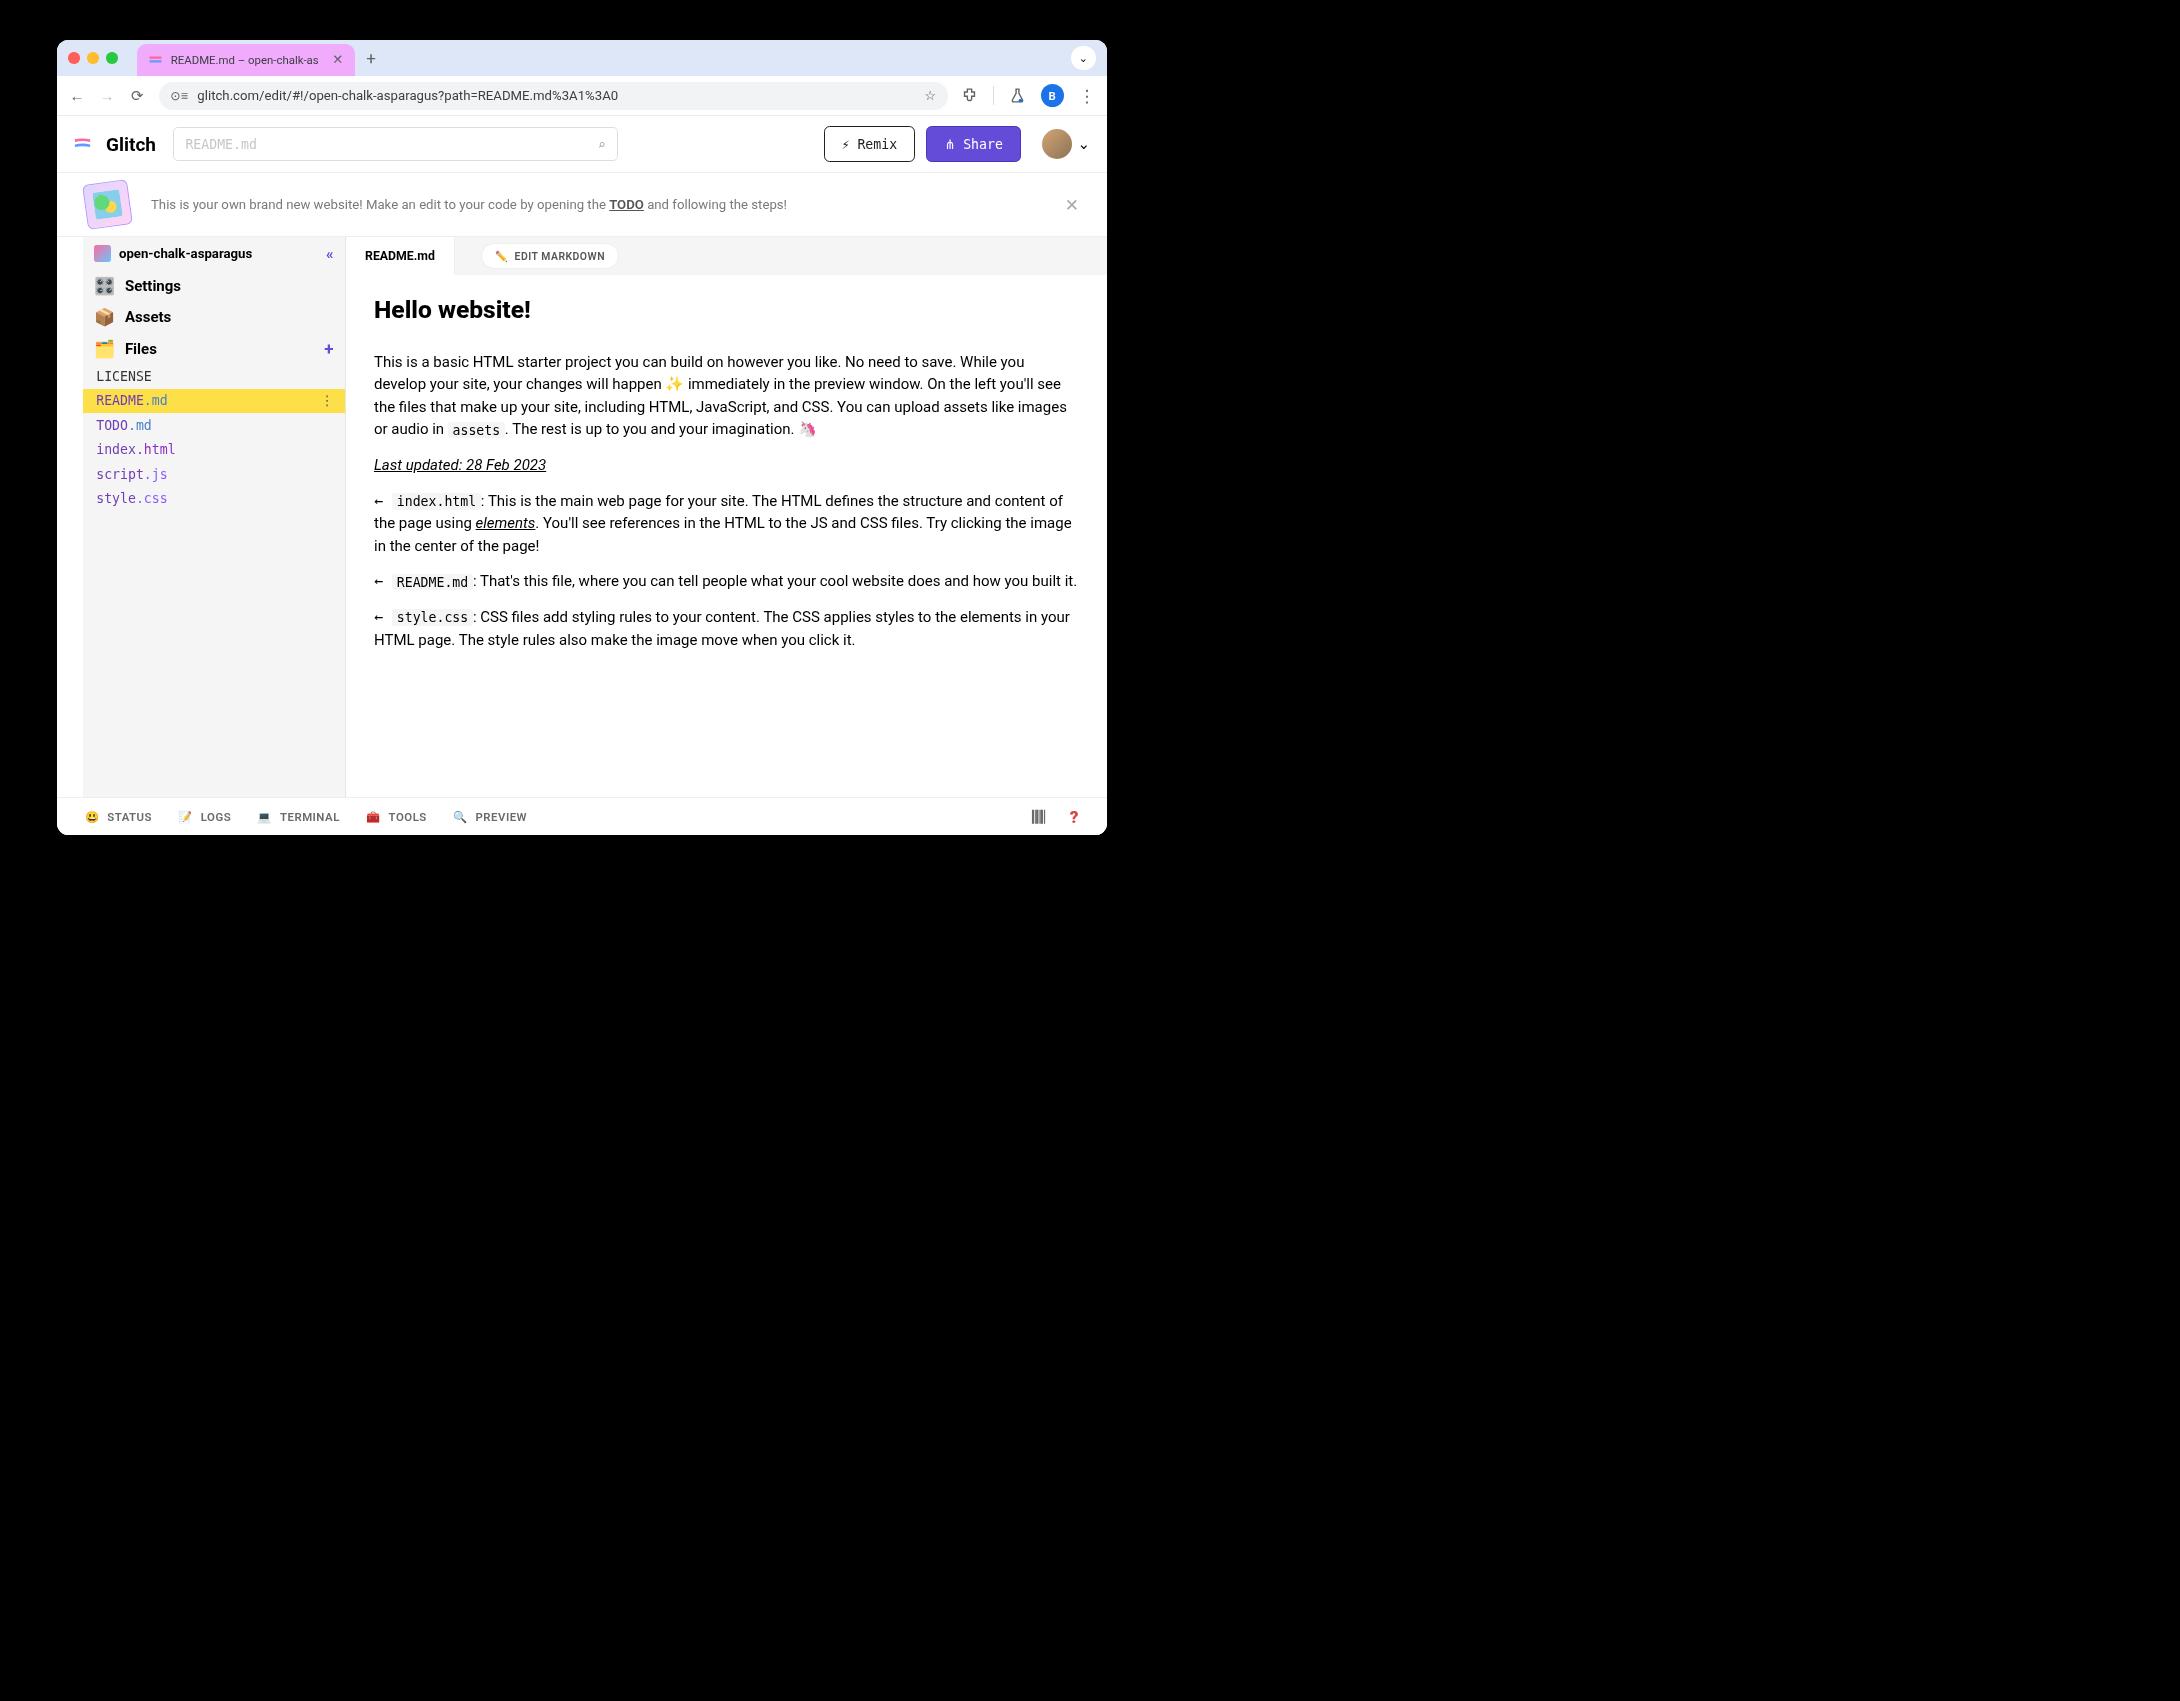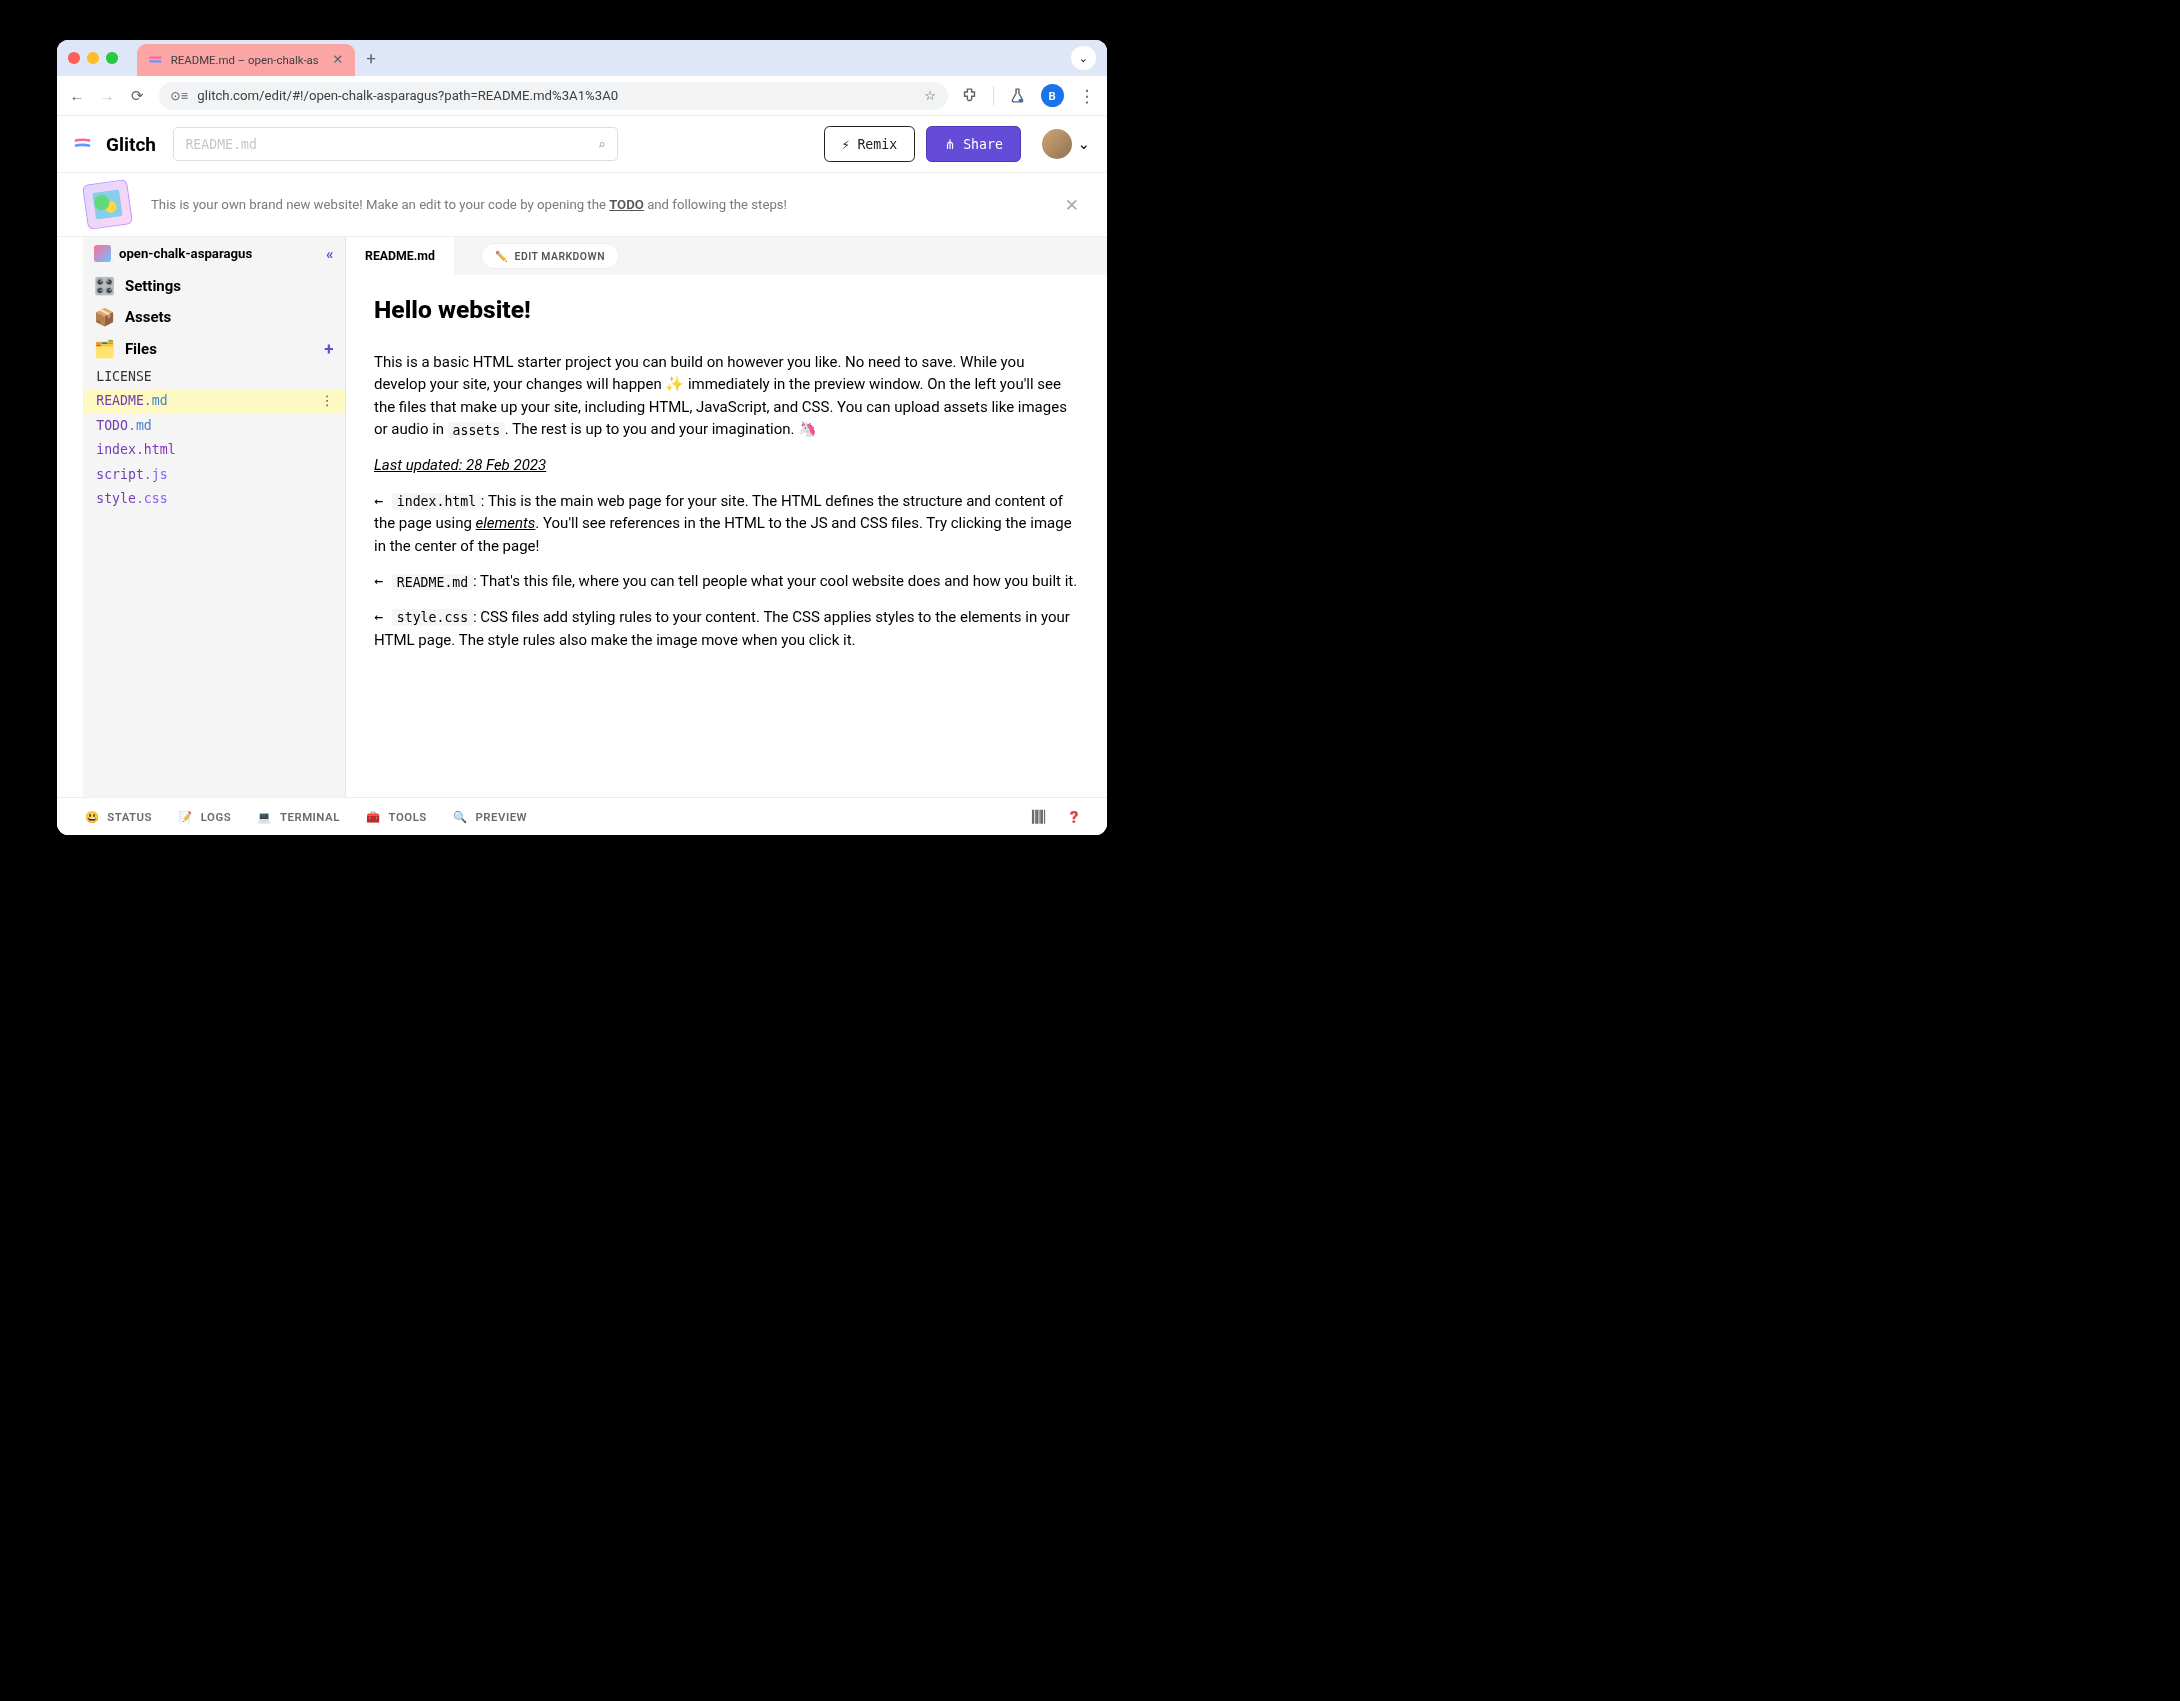--- a/index.html
+++ b/index.html
@@ -28,21 +28,21 @@
       display: flex;
       align-items: center;
       padding: 0 11.4px;
     }
     .traffic-lights { display: flex; gap: 7.6px; margin-right: 19px;}
     .light { width: 11.4px; height: 11.4px; border-radius: 50%; }
     .light.red { background: #ff5f57; }
     .light.yellow { background: #febc2e; }
     .light.green { background: #28c840; }
     .tab {
-      background: #fca5a5;
+      background: #f0abfc;
       height: 32px;
       display: flex;
       align-items: center;
       padding: 0 11.4px;
       border-radius: 9.5px 9.5px 0 0;
       font-size: 11.4px;
       color: #3c4043;
       gap: 7.6px;
       margin-top: 3.8px;
       min-width: 218px;
@@ -164,21 +164,21 @@
     .files-header { display:flex; align-items:center; padding:5.7px 11.4px; gap:9.5px; font-size:15px; font-weight:700;}
     .files-header .plus { margin-left:auto; color:#644cd8; font-size:17px; cursor:pointer;}
     .file-item {
       padding: 4.7px 11.4px 4.7px 13.2px;
       font-family: "SFMono-Regular", Consolas, monospace;
       font-size: 13.2px;
       cursor:pointer;
       display:flex;
       align-items:center;
     }
-    .file-item.active { background:#fef9c3; }
+    .file-item.active { background:#fde047; }
     .file-item .file-base { color:#713eb5;}
     .file-item .file-ext { color:#8b5cf6;}
     .file-item .file-ext.html { color:#8a30c7;}
     .file-item .file-ext.md { color:#4a7fcc;}
     .file-menu { margin-left:auto; color:#555; font-size:13.2px; display:none;}
     .file-item.active .file-menu { display:block;}
 
     .editor-panel { flex:1; display:flex; flex-direction:column; background:#fff;}
     .tab-strip { height:38px; background:#f5f5f5; display:flex; align-items:center; gap:15px; padding-left:0;}
     .editor-tab {

